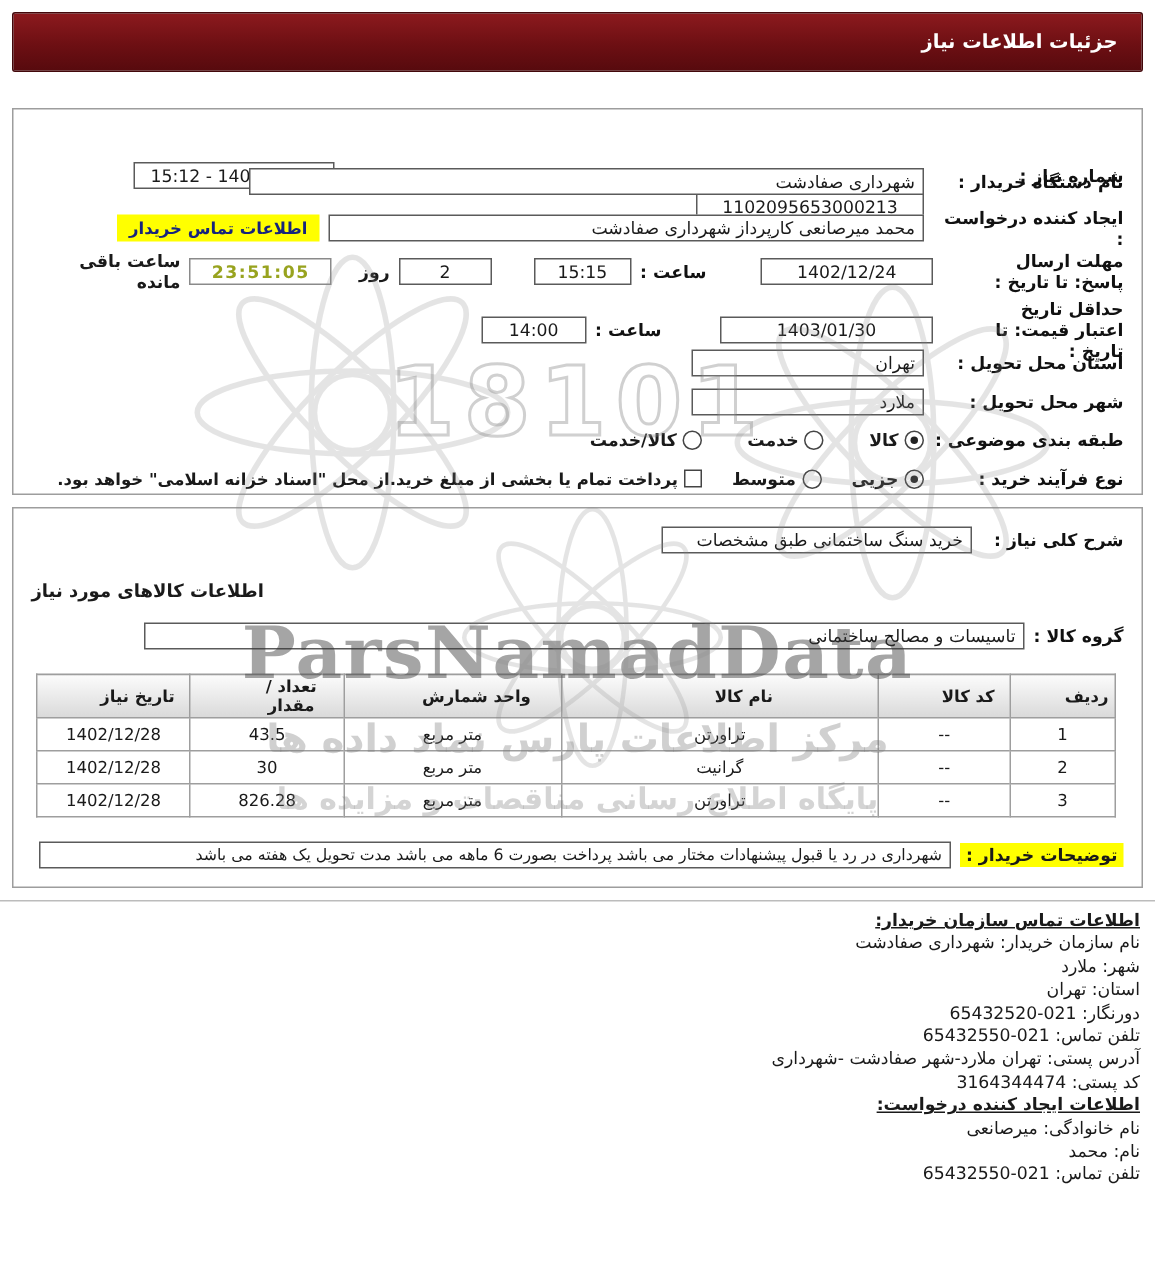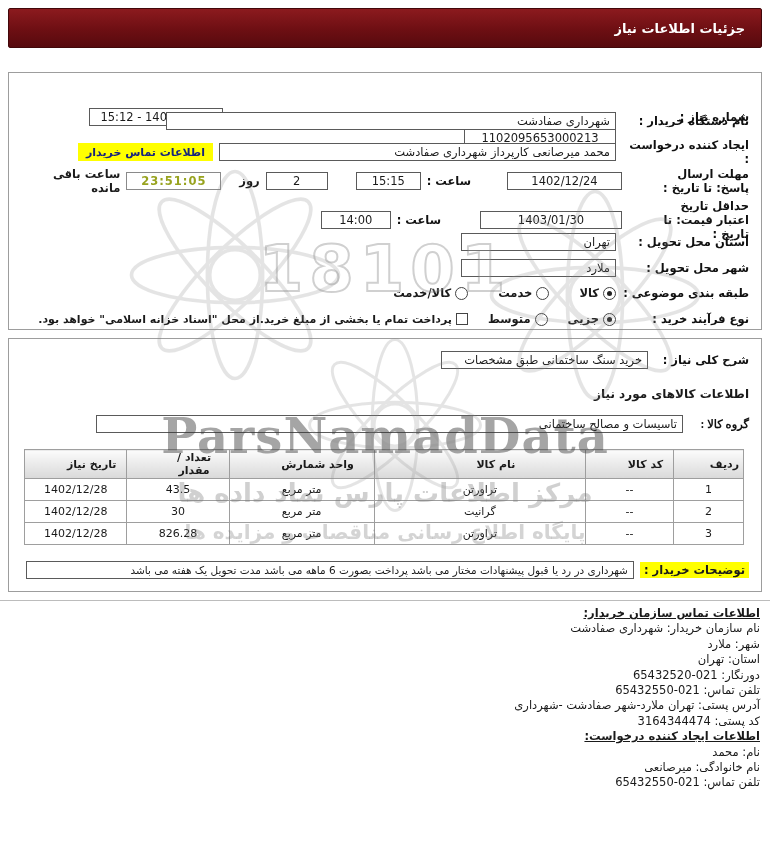--- a/index.html
+++ b/index.html
@@ -246,26 +246,26 @@
   </div>
 </div>
 
 <div class="box detail-box">
 
   <div class="frow" style="top:12px;">
     <span class="flabel" style="width:95px;">شرح کلی نیاز :</span>
     <div class="field start" style="width:207px;">خرید سنگ ساختمانی طبق مشخصات</div>
   </div>
 
-  <div class="frow" style="top:48px;">
+  <div class="frow" style="top:48px;justify-content:flex-end;">
     <span class="heading">اطلاعات کالاهای مورد نیاز</span>
   </div>
 
   <div class="frow" style="top:76px;">
-    <span class="flabel" style="width:60px;font-family:Liberation Serif, serif;">گروه کالا :</span>
+    <span class="flabel" style="width:60px;">گروه کالا :</span>
     <div class="field start" style="width:587px;">تاسیسات و مصالح ساختمانی</div>
   </div>
 
   <table class="goods">
     <thead>
       <tr>
         <th style="width:45px;">ردیف</th>
         <th style="width:90px;">کد کالا</th>
         <th style="width:225px;">نام کالا</th>
         <th style="width:150px;">واحد شمارش</th>
@@ -335,24 +335,24 @@
     <span>تهران ملارد-شهر صفادشت -شهرداری</span>
   </div>
   <div class="c-line">
     <span class="c-label">کد پستی:</span>
     <span>3164344474</span>
   </div>
 
   <div class="c-heading">اطلاعات ایجاد کننده درخواست:</div>
 
   <div class="c-line">
+    <span class="c-label">نام خانوادگی:</span>
+    <span>میرصانعی</span>
+  </div>
+  <div class="c-line">
     <span class="c-label">نام:</span>
     <span>محمد</span>
   </div>
   <div class="c-line">
-    <span class="c-label">نام خانوادگی:</span>
-    <span>میرصانعی</span>
-  </div>
-  <div class="c-line">
     <span class="c-label">تلفن تماس:</span>
     <span>021-65432550</span>
   </div>
 </div>
 
 </body></html>

